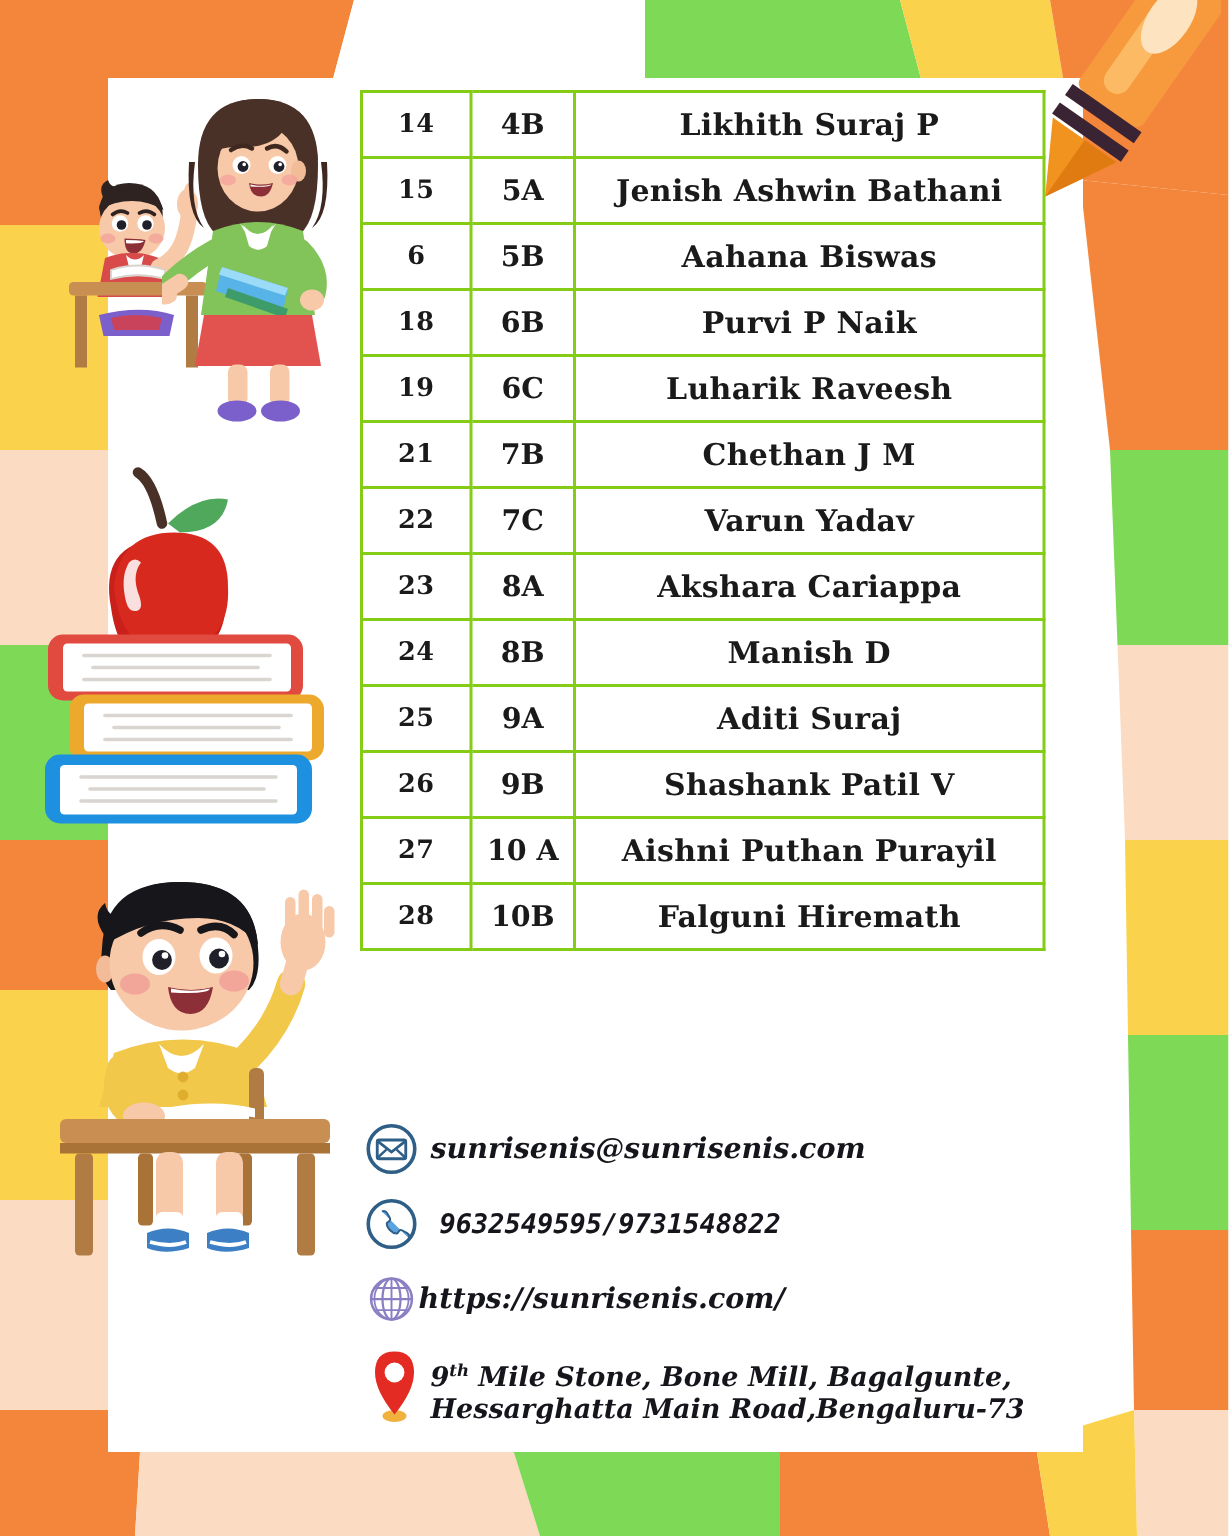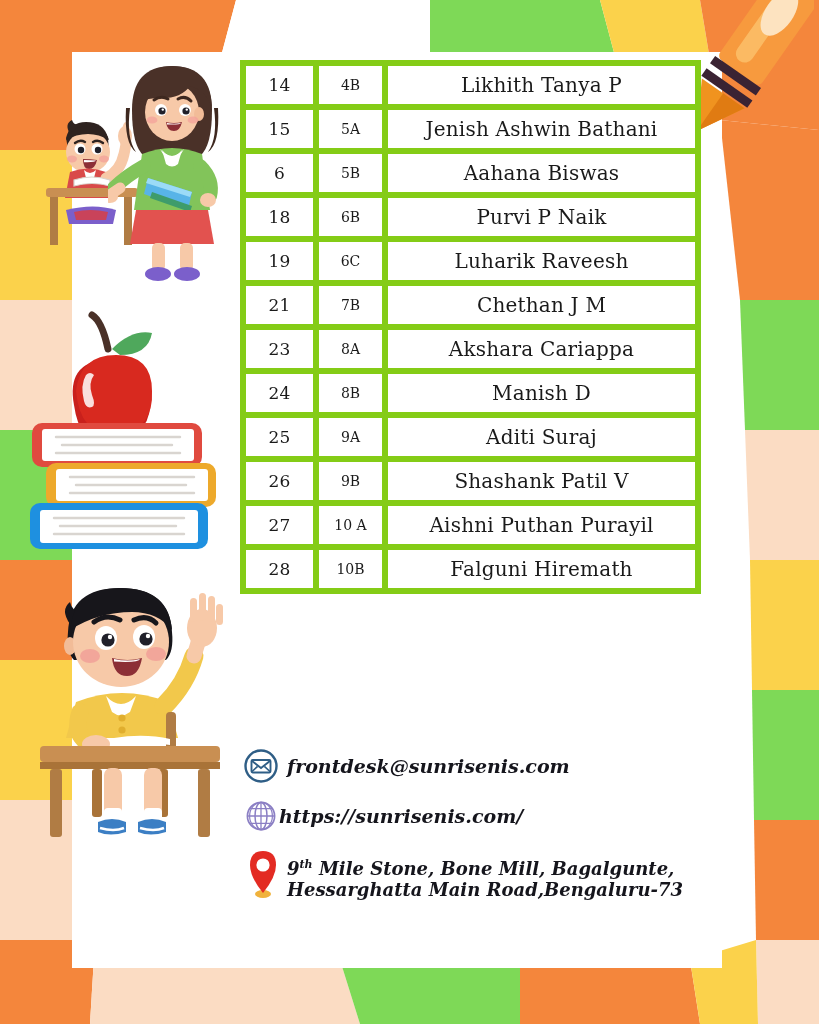--- a/index.html
+++ b/index.html
@@ -21,29 +21,29 @@
   }
   .art { position:absolute; z-index:4; }
 
   
   #roster {
     position:absolute; left:240px; top:60px; width:455px;
     border-collapse:collapse; z-index:6;
     table-layout:fixed;
   }
   #roster td {
-    border:6px solid #84cc16;
+    border:2px solid #84cc16;
     text-align:center;
     vertical-align:middle;
     color:#1a1a1a;
     font-family:"DejaVu Serif", serif;
-    font-weight:400;
+    font-weight:700;
   }
   #roster td.c-sl   { width:73px;  font-size:17px; letter-spacing:.3px; }
-  #roster td.c-cls  { width:69px;  font-size:14px; }
+  #roster td.c-cls  { width:69px;  font-size:19px; }
   #roster td.c-name { width:313px; font-size:20px; letter-spacing:.2px; }
   #roster tr { height:44px; }
 
   
   #contact { position:absolute; left:243px; top:748px; width:460px; z-index:6; }
   .crow { display:flex; align-items:center; margin-bottom:14px; }
   .crow.addr { align-items:flex-end; margin-top:6px; }
   .cicon { flex:0 0 auto; width:36px; height:36px; position:relative; }
   .ctext {
     font-family:"DejaVu Serif", serif;
@@ -308,21 +308,21 @@
       <path d="M82 256 q14 4 24 0" stroke="#FFFFFF" stroke-width="2.5" fill="none"></path>
       <path d="M122 256 q14 4 24 0" stroke="#FFFFFF" stroke-width="2.5" fill="none"></path>
     </g>
   </svg>
 
   <table id="roster">
     <tbody>
       <tr>
         <td class="c-sl">14</td>
         <td class="c-cls">4B</td>
-        <td class="c-name">Likhith Tanya P</td>
+        <td class="c-name">Likhith Suraj P</td>
       </tr>
       <tr>
         <td class="c-sl">15</td>
         <td class="c-cls">5A</td>
         <td class="c-name">Jenish Ashwin Bathani</td>
       </tr>
       <tr>
         <td class="c-sl">6</td>
         <td class="c-cls">5B</td>
         <td class="c-name">Aahana Biswas</td>
@@ -334,20 +334,25 @@
       </tr>
       <tr>
         <td class="c-sl">19</td>
         <td class="c-cls">6C</td>
         <td class="c-name">Luharik Raveesh</td>
       </tr>
       <tr>
         <td class="c-sl">21</td>
         <td class="c-cls">7B</td>
         <td class="c-name">Chethan J M</td>
+      </tr>
+      <tr>
+        <td class="c-sl">22</td>
+        <td class="c-cls">7C</td>
+        <td class="c-name">Varun Yadav</td>
       </tr>
       <tr>
         <td class="c-sl">23</td>
         <td class="c-cls">8A</td>
         <td class="c-name">Akshara Cariappa</td>
       </tr>
       <tr>
         <td class="c-sl">24</td>
         <td class="c-cls">8B</td>
         <td class="c-name">Manish D</td>
@@ -379,23 +384,32 @@
 
     <div class="crow">
       <span class="cicon">
         <svg width="36" height="36" viewBox="0 0 36 36">
           <circle cx="18" cy="18" r="15.5" fill="none" stroke="#2F5E86" stroke-width="2.4"></circle>
           <rect x="8.5" y="12" width="19" height="12.5" rx="1.2" fill="none" stroke="#2F5E86" stroke-width="1.9"></rect>
           <path d="M8.5 12.6 L18 20 L27.5 12.6" fill="none" stroke="#2F5E86" stroke-width="1.9"></path>
           <path d="M8.5 24 L14.6 18.4 M27.5 24 L21.4 18.4" fill="none" stroke="#2F5E86" stroke-width="1.6"></path>
         </svg>
       </span>
-      <span class="ctext ml">frontdesk@sunrisenis.com</span>
+      <span class="ctext ml">sunrisenis@sunrisenis.com</span>
     </div>
 
+    <div class="crow">
+      <span class="cicon">
+        <svg width="36" height="36" viewBox="0 0 36 36">
+          <circle cx="18" cy="18" r="15.5" fill="none" stroke="#2F5E86" stroke-width="2.4"></circle>
+          <path d="M12.6 9.8 q2.6-1 3.8 1.2 l1.9 3.4 q.9 1.7-.8 2.8 l-1.3.9 q-.4 2.6 2.3 5.3 q2.7 2.7 5.3 2.3 l.9-1.3 q1.1-1.7 2.8-.8 l3.4 1.9 q2.2 1.2 1.2 3.8" fill="#5BA3DE" stroke="#2F5E86" stroke-width="1.4" stroke-linejoin="round" transform="translate(-2.2,-1.4) scale(0.92) translate(2.4,2.2)"></path>
+        </svg>
+      </span>
+      <span class="ctext mono ml2">9632549595/9731548822</span>
+    </div>
 
     <div class="crow">
       <span class="cicon">
         <svg width="36" height="36" viewBox="0 0 36 36">
           <circle cx="18" cy="18" r="13.6" fill="none" stroke="#8B7FC4" stroke-width="1.7"></circle>
           <ellipse cx="18" cy="18" rx="6" ry="13.6" fill="none" stroke="#8B7FC4" stroke-width="1.5"></ellipse>
           <ellipse cx="18" cy="18" rx="11.4" ry="13.6" fill="none" stroke="#8B7FC4" stroke-width="1.2"></ellipse>
           <line x1="4.4" y1="18" x2="31.6" y2="18" stroke="#8B7FC4" stroke-width="1.5"></line>
           <path d="M6.6 10.6 H29.4 M6.6 25.4 H29.4" stroke="#8B7FC4" stroke-width="1.3"></path>
           <line x1="18" y1="4.4" x2="18" y2="31.6" stroke="#8B7FC4" stroke-width="1.3"></line>

